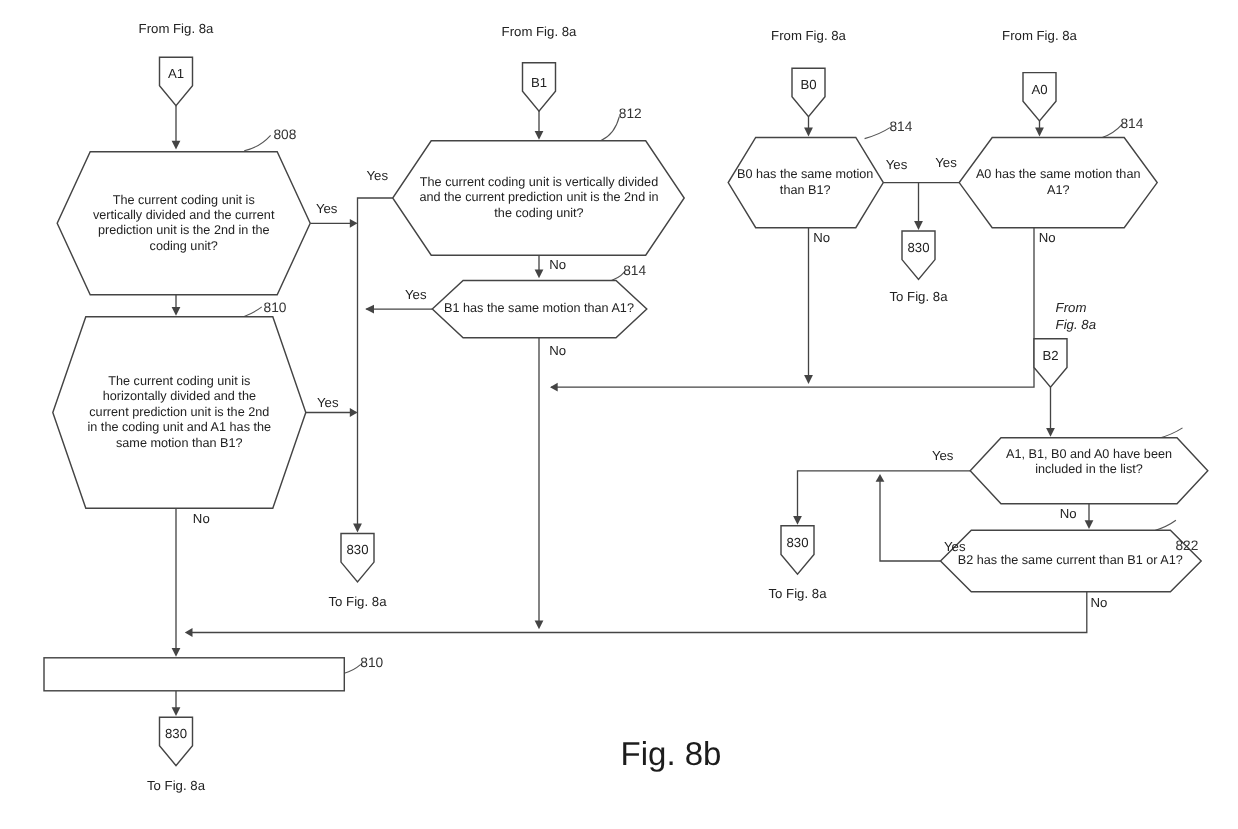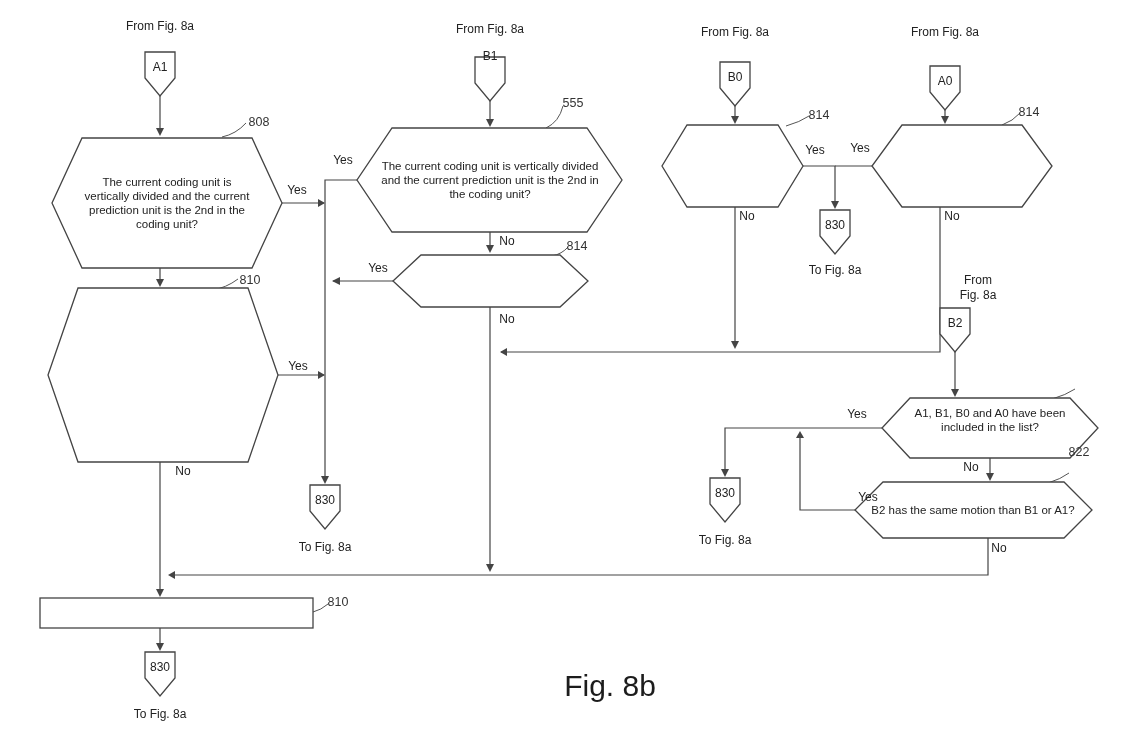--- a/index.html
+++ b/index.html
@@ -9,21 +9,21 @@
   }
   svg.wires{position:absolute;left:0;top:0;}
   .node-text{
     position:absolute;display:flex;align-items:center;justify-content:center;
     text-align:center;font-size:11.5px;line-height:1.22;color:#222;
   }
   .lbl{
     position:absolute;transform:translate(-50%,-50%);
     font-size:12px;white-space:nowrap;color:#222;
   }
-  .pre{white-space:pre-line;text-align:center;line-height:1.25;}
+  .pre{white-space:pre-line;text-align:left;line-height:1.25;font-style:italic;}
   .ref{font-size:12.5px;color:#333;}
   .caption{font-size:30px;color:#1c1c1c;}
 </style>
 </head>
 <body>
 
 <div class="canvas">
 
   <svg class="wires" width="1125" height="754" viewBox="0 0 1125 754">
 
@@ -115,48 +115,52 @@
   </svg>
 
   <div class="lbl" style="left:150px;top:26px">From Fig. 8a</div>
   <div class="lbl" style="left:480px;top:29px">From Fig. 8a</div>
   <div class="lbl" style="left:725px;top:32px">From Fig. 8a</div>
   <div class="lbl" style="left:935px;top:32px">From Fig. 8a</div>
   <div class="lbl pre" style="left:968px;top:288px">From
 Fig. 8a</div>
 
   <div class="lbl" style="left:150px;top:67px">A1</div>
-  <div class="lbl" style="left:480px;top:56px">B1</div>
+  <div class="lbl" style="left:480px;top:75px">B1</div>
   <div class="lbl" style="left:725px;top:77px">B0</div>
   <div class="lbl" style="left:935px;top:81px">A0</div>
   <div class="lbl" style="left:945px;top:323px">B2</div>
 
   <div class="lbl" style="left:315px;top:500px">830</div>
   <div class="lbl" style="left:825px;top:225px">830</div>
   <div class="lbl" style="left:715px;top:493px">830</div>
   <div class="lbl" style="left:150px;top:667px">830</div>
 
   <div class="lbl" style="left:315px;top:547px">To Fig. 8a</div>
   <div class="lbl" style="left:825px;top:270px">To Fig. 8a</div>
   <div class="lbl" style="left:715px;top:540px">To Fig. 8a</div>
   <div class="lbl" style="left:150px;top:714px">To Fig. 8a</div>
 
   <div class="node-text" style="left:72px;top:141px;width:170px;height:124px">The current coding unit is vertically divided and the current prediction unit is the 2nd in the coding unit?</div>
+  <div class="node-text" style="left:68px;top:291px;width:170px;height:168px">The current coding unit is horizontally divided and the current prediction unit is the 2nd in the coding unit and A1 has the same motion than B1?</div>
   <div class="node-text" style="left:362px;top:131px;width:236px;height:98px">The current coding unit is vertically divided and the current prediction unit is the 2nd in the coding unit?</div>
+  <div class="node-text" style="left:393px;top:257px;width:174px;height:48px">B1 has the same motion than A1?</div>
+  <div class="node-text" style="left:658px;top:127px;width:128px;height:78px">B0 has the same motion than B1?</div>
+  <div class="node-text" style="left:875px;top:127px;width:154px;height:78px">A0 has the same motion than A1?</div>
   <div class="node-text" style="left:884px;top:400px;width:192px;height:40px">A1, B1, B0 and A0 have been included in the list?</div>
-  <div class="node-text" style="left:856px;top:484px;width:214px;height:52px">B2 has the same motion than B1 or A1?</div>
+  <div class="node-text" style="left:856px;top:484px;width:214px;height:52px">B2 has the same current than B1 or A1?</div>
 
   <div class="lbl ref" style="left:249px;top:122px">808</div>
   <div class="lbl ref" style="left:240px;top:280px">810</div>
-  <div class="lbl ref" style="left:563px;top:103px">555</div>
+  <div class="lbl ref" style="left:563px;top:103px">812</div>
   <div class="lbl ref" style="left:567px;top:246px">814</div>
   <div class="lbl ref" style="left:809px;top:115px">814</div>
   <div class="lbl ref" style="left:1019px;top:112px">814</div>
   <div class="lbl ref" style="left:1132px;top:388px">820</div>
-  <div class="lbl ref" style="left:1069px;top:452px">822</div>
+  <div class="lbl ref" style="left:1069px;top:496px">822</div>
   <div class="lbl ref" style="left:328px;top:602px">810</div>
 
   <div class="lbl" style="left:287px;top:190px">Yes</div>
   <div class="lbl" style="left:333px;top:160px">Yes</div>
   <div class="lbl" style="left:497px;top:241px">No</div>
   <div class="lbl" style="left:368px;top:268px">Yes</div>
   <div class="lbl" style="left:497px;top:319px">No</div>
   <div class="lbl" style="left:288px;top:366px">Yes</div>
   <div class="lbl" style="left:173px;top:471px">No</div>
   <div class="lbl" style="left:805px;top:150px">Yes</div>

